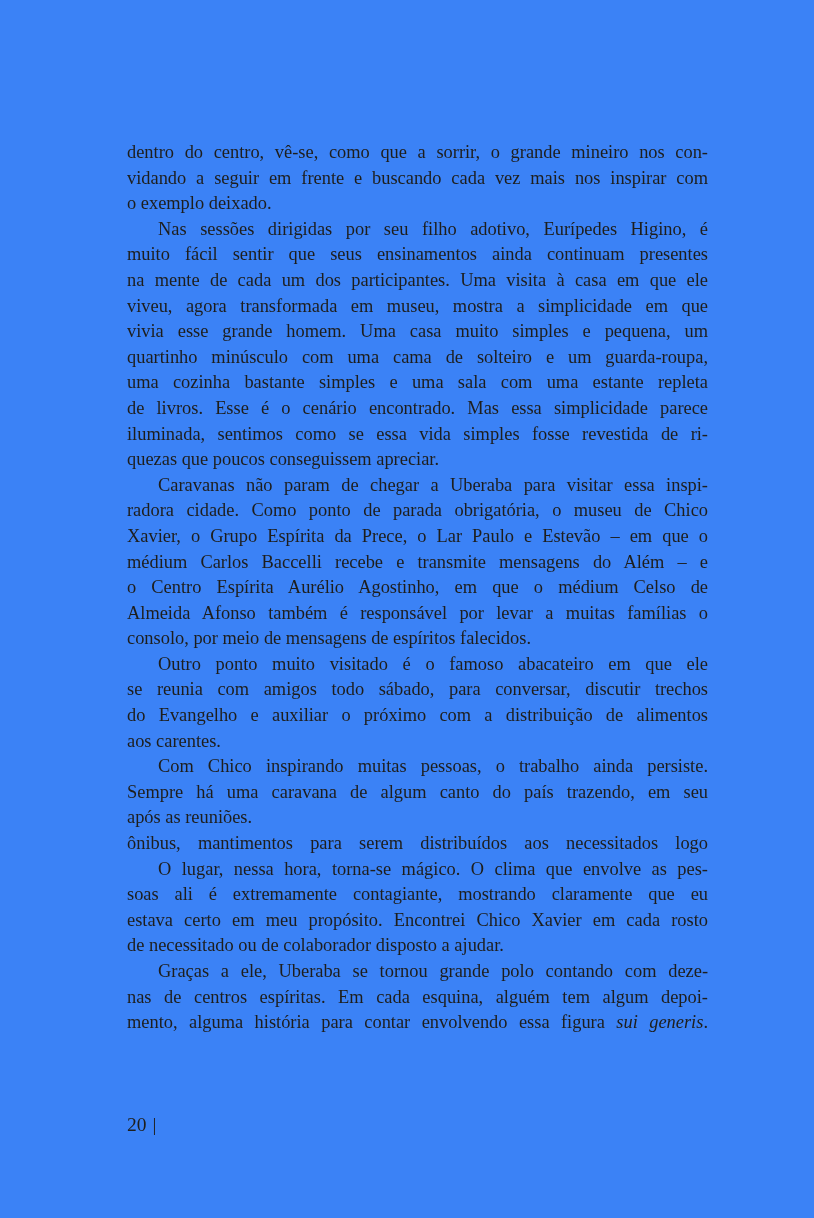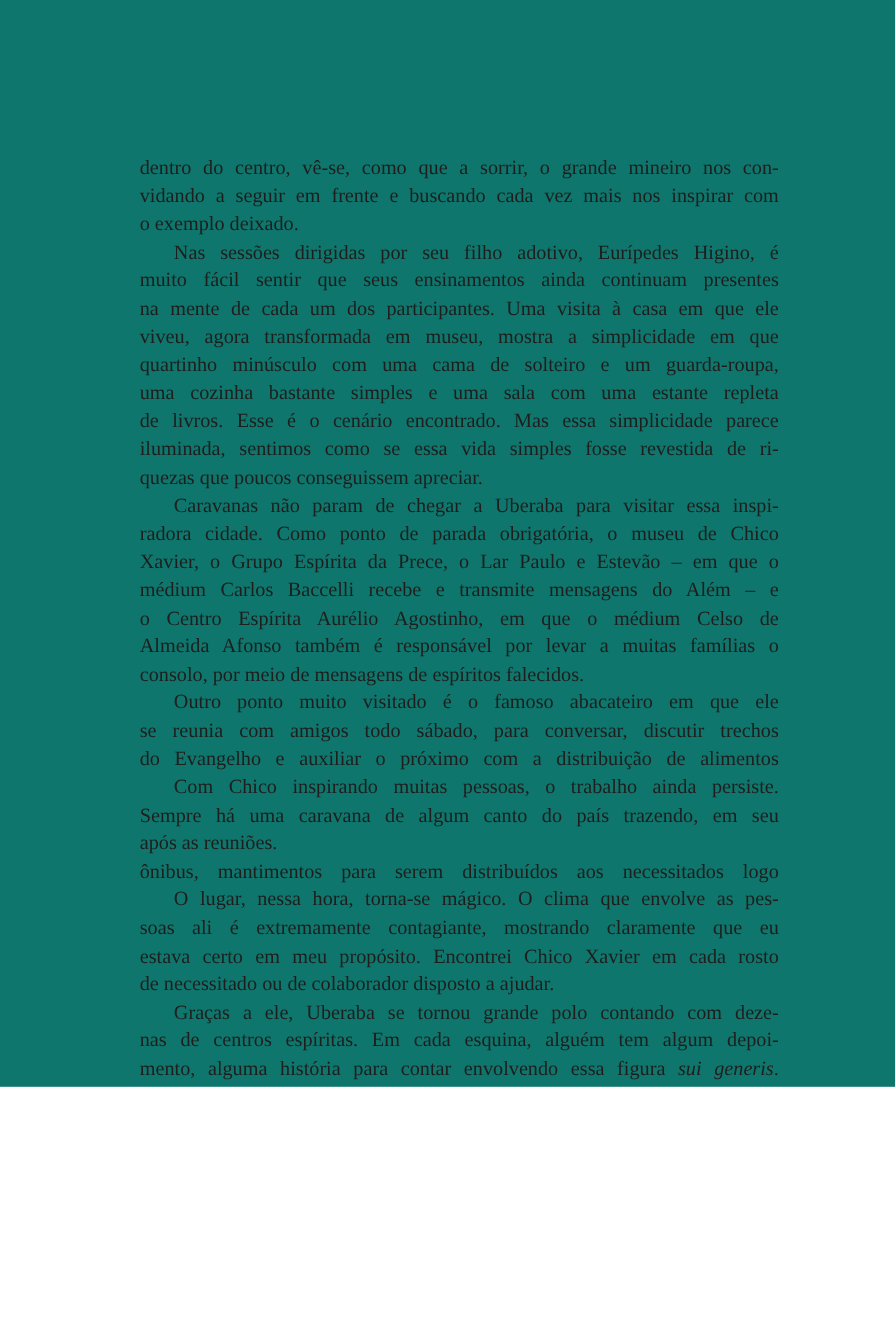--- a/index.html
+++ b/index.html
@@ -5,22 +5,22 @@
   * { margin: 0; padding: 0; box-sizing: border-box; }
   html, body {
     width: 814px;
     height: 1218px;
     background: #ffffff;
     font-family: "Liberation Serif", "DejaVu Serif", serif;
   }
   .book-page {
     position: relative;
     width: 814px;
-    height: 988px;
-    background: #0f766e;
+    height: 1218px;
+    background: #3b82f6;
     overflow: hidden;
   }
   .text-block {
     position: absolute;
     left: 127px;
     top: 140px;
     width: 581px;
     color: #1e1e1c;
     font-size: 18.4px;
     line-height: 25.6px;
@@ -58,39 +58,41 @@
   <div class="paragraph">
         <div class="line"><span>dentro do centro, vê-se, como que a sorrir, o grande mineiro nos con-</span></div>
         <div class="line"><span>vidando a seguir em frente e buscando cada vez mais nos inspirar com</span></div>
         <div class="line flush-last"><span>o exemplo deixado.</span></div>
       </div>
       <div class="paragraph">
         <div class="line indent"><span>Nas sessões dirigidas por seu filho adotivo, Eurípedes Higino, é</span></div>
         <div class="line"><span>muito fácil sentir que seus ensinamentos ainda continuam presentes</span></div>
         <div class="line"><span>na mente de cada um dos participantes. Uma visita à casa em que ele</span></div>
         <div class="line"><span>viveu, agora transformada em museu, mostra a simplicidade em que</span></div>
+        <div class="line"><span>vivia esse grande homem. Uma casa muito simples e pequena, um</span></div>
         <div class="line"><span>quartinho minúsculo com uma cama de solteiro e um guarda-roupa,</span></div>
         <div class="line"><span>uma cozinha bastante simples e uma sala com uma estante repleta</span></div>
         <div class="line"><span>de livros. Esse é o cenário encontrado. Mas essa simplicidade parece</span></div>
         <div class="line"><span>iluminada, sentimos como se essa vida simples fosse revestida de ri-</span></div>
         <div class="line flush-last"><span>quezas que poucos conseguissem apreciar.</span></div>
       </div>
       <div class="paragraph">
         <div class="line indent"><span>Caravanas não param de chegar a Uberaba para visitar essa inspi-</span></div>
         <div class="line"><span>radora cidade. Como ponto de parada obrigatória, o museu de Chico</span></div>
         <div class="line"><span>Xavier, o Grupo Espírita da Prece, o Lar Paulo e Estevão – em que o</span></div>
         <div class="line"><span>médium Carlos Baccelli recebe e transmite mensagens do Além – e</span></div>
         <div class="line"><span>o Centro Espírita Aurélio Agostinho, em que o médium Celso de</span></div>
         <div class="line"><span>Almeida Afonso também é responsável por levar a muitas famílias o</span></div>
         <div class="line flush-last"><span>consolo, por meio de mensagens de espíritos falecidos.</span></div>
       </div>
       <div class="paragraph">
         <div class="line indent"><span>Outro ponto muito visitado é o famoso abacateiro em que ele</span></div>
         <div class="line"><span>se reunia com amigos todo sábado, para conversar, discutir trechos</span></div>
         <div class="line"><span>do Evangelho e auxiliar o próximo com a distribuição de alimentos</span></div>
+        <div class="line flush-last"><span>aos carentes.</span></div>
       </div>
       <div class="paragraph">
         <div class="line indent"><span>Com Chico inspirando muitas pessoas, o trabalho ainda persiste.</span></div>
         <div class="line"><span>Sempre há uma caravana de algum canto do país trazendo, em seu</span></div>
         <div class="line flush-last"><span>após as reuniões.</span></div>
         <div class="line"><span>ônibus, mantimentos para serem distribuídos aos necessitados logo</span></div>
       </div>
       <div class="paragraph">
         <div class="line indent"><span>O lugar, nessa hora, torna-se mágico. O clima que envolve as pes-</span></div>
         <div class="line"><span>soas ali é extremamente contagiante, mostrando claramente que eu</span></div>

